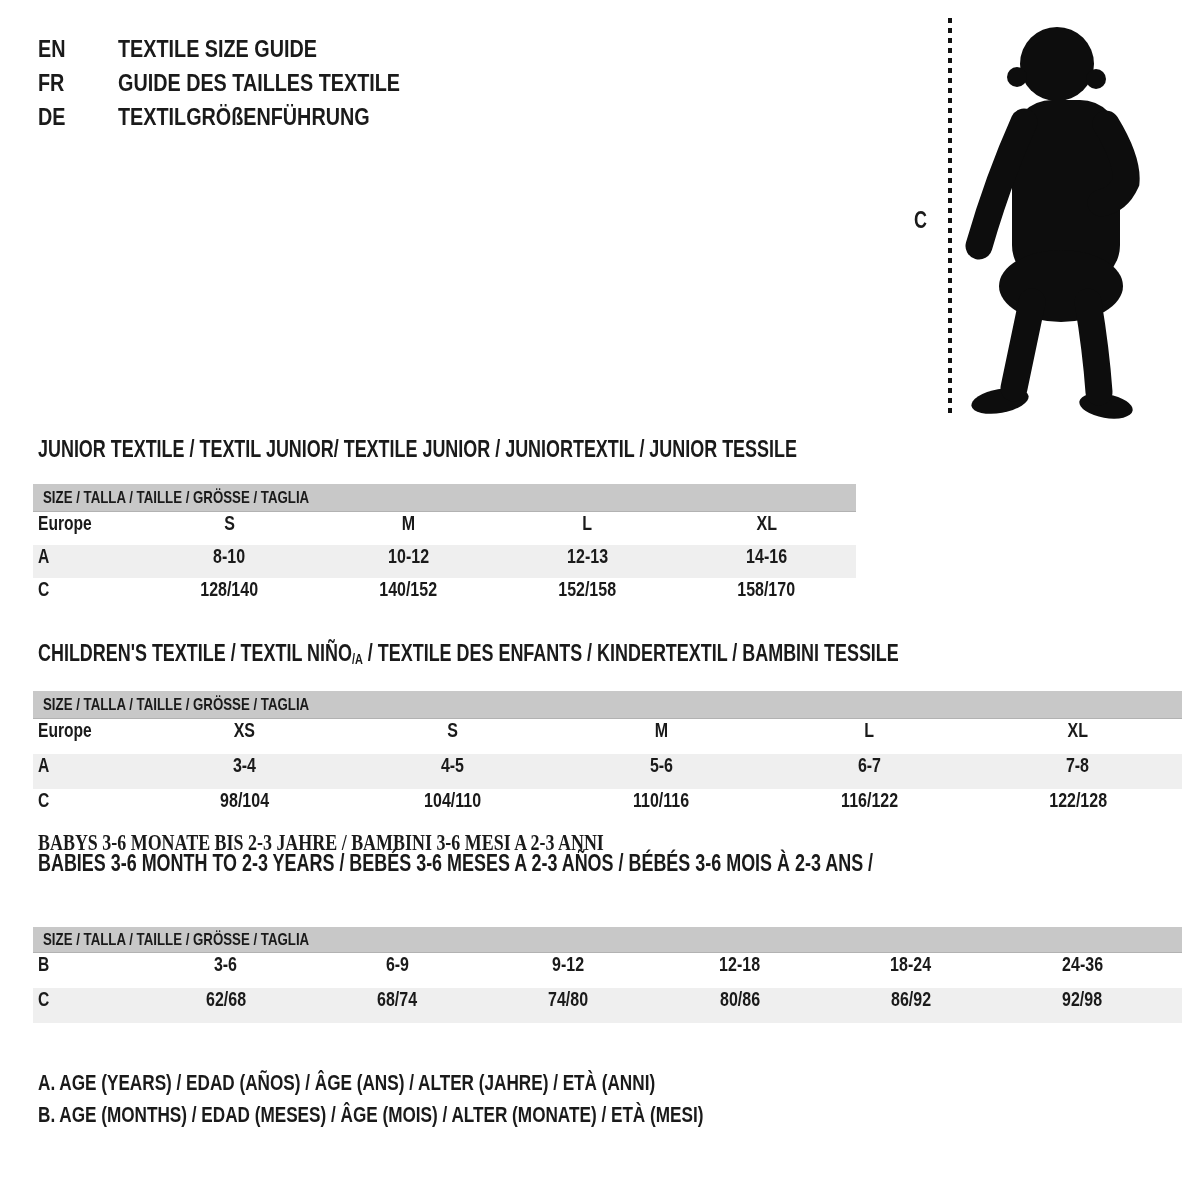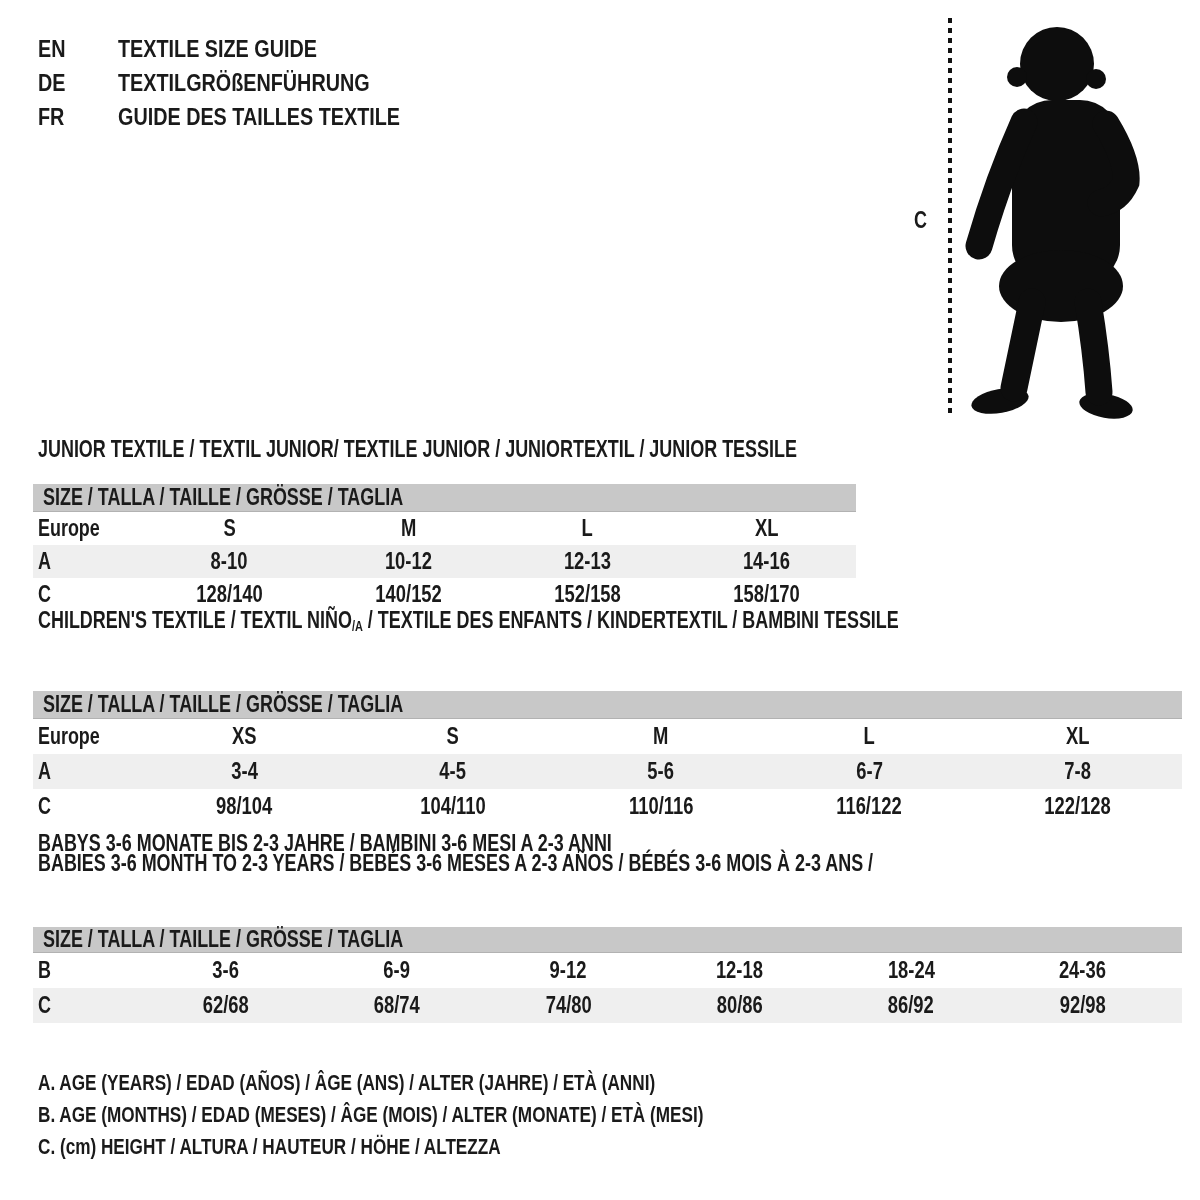--- a/index.html
+++ b/index.html
@@ -33,35 +33,35 @@
   #height-line{
     left:948px;top:18px;width:4px;height:397px;
     background:repeating-linear-gradient(to bottom,#121212 0 5px,transparent 5px 10px);
   }
   #height-label{left:914px;top:208px;font-size:23px;line-height:24px;}
   #silhouette{left:960px;top:10px;}
 
   
   .section-title{position:absolute;left:38px;font-size:23px;line-height:24px;}
   #junior-title{top:437px;}
-  #children-title{top:608px;}
+  #children-title{top:641px;}
   #babies-title-1{top:851px;}
-  #babies-title-2{top:831px;}
+  #babies-title-2{top:831px;font-family:Liberation Serif, serif;}
   .sub{font-size:14px;vertical-align:-3px;}
 
   
   .sg-table{position:absolute;}
   .t-band{
     background:var(--band-bg);
     border-bottom:1px solid #b2b2b2;
     display:flex;align-items:center;
     padding-left:10px;box-sizing:border-box;
-    font-size:23px;
-  }
-  .t-row{display:flex;align-items:center;font-size:23px;box-sizing:border-box;}
+    font-size:17px;
+  }
+  .t-row{display:flex;align-items:flex-start;font-size:20px;box-sizing:border-box;}
   .t-row.alt{background:var(--alt-row-bg);}
   .t-label{width:107px;padding-left:5px;box-sizing:border-box;flex:0 0 auto;}
   .t-cell{flex:1;text-align:center;}
 
   #t-junior{left:33px;top:484px;width:823px;}
   #t-junior .t-band{height:28px;}
   #t-junior .t-row{height:33px;}
 
   #t-children{left:33px;top:691px;width:1149px;}
   #t-children .t-band{height:28px;}
@@ -77,26 +77,26 @@
 </style>
 </head>
 <body>
 
 <div id="lang-block" class="abs">
   <div class="lang-row">
     <span class="lang-code"><span class="cond-w">EN</span></span>
     <span class="cond-w">TEXTILE SIZE GUIDE</span>
   </div>
   <div class="lang-row">
+    <span class="lang-code"><span class="cond-w">FR</span></span>
+    <span class="cond-w">GUIDE DES TAILLES TEXTILE</span>
+  </div>
+  <div class="lang-row">
     <span class="lang-code"><span class="cond-w">DE</span></span>
     <span class="cond-w">TEXTILGRÖßENFÜHRUNG</span>
-  </div>
-  <div class="lang-row">
-    <span class="lang-code"><span class="cond-w">FR</span></span>
-    <span class="cond-w">GUIDE DES TAILLES TEXTILE</span>
   </div>
 </div>
 
 <div id="height-line" class="abs"></div>
 <div id="height-label" class="abs"><span class="cond">C</span></div>
 <svg id="silhouette" class="abs" width="180" height="412" viewBox="0 0 180 412">
   <g fill="#0d0d0d" stroke="none">
     <circle cx="97" cy="54" r="37"></circle>
     <circle cx="57" cy="67" r="10"></circle>
     <circle cx="136" cy="69" r="10"></circle>
@@ -206,16 +206,13 @@
   </div>
 </div>
 
 <div id="legend" class="abs">
   <div class="legend-line">
       <span class="cond">A. AGE (YEARS) / EDAD (AÑOS) / ÂGE (ANS) / ALTER (JAHRE) / ETÀ (ANNI)</span>
     </div>
   <div class="legend-line">
       <span class="cond">B. AGE (MONTHS) / EDAD (MESES) / ÂGE (MOIS) / ALTER (MONATE) / ETÀ (MESI)</span>
     </div>
-  <div class="legend-line">
-      <span class="cond">C. (cm) HEIGHT / ALTURA / HAUTEUR / HÖHE / ALTEZZA</span>
-    </div>
 </div>
 
 </body></html>

